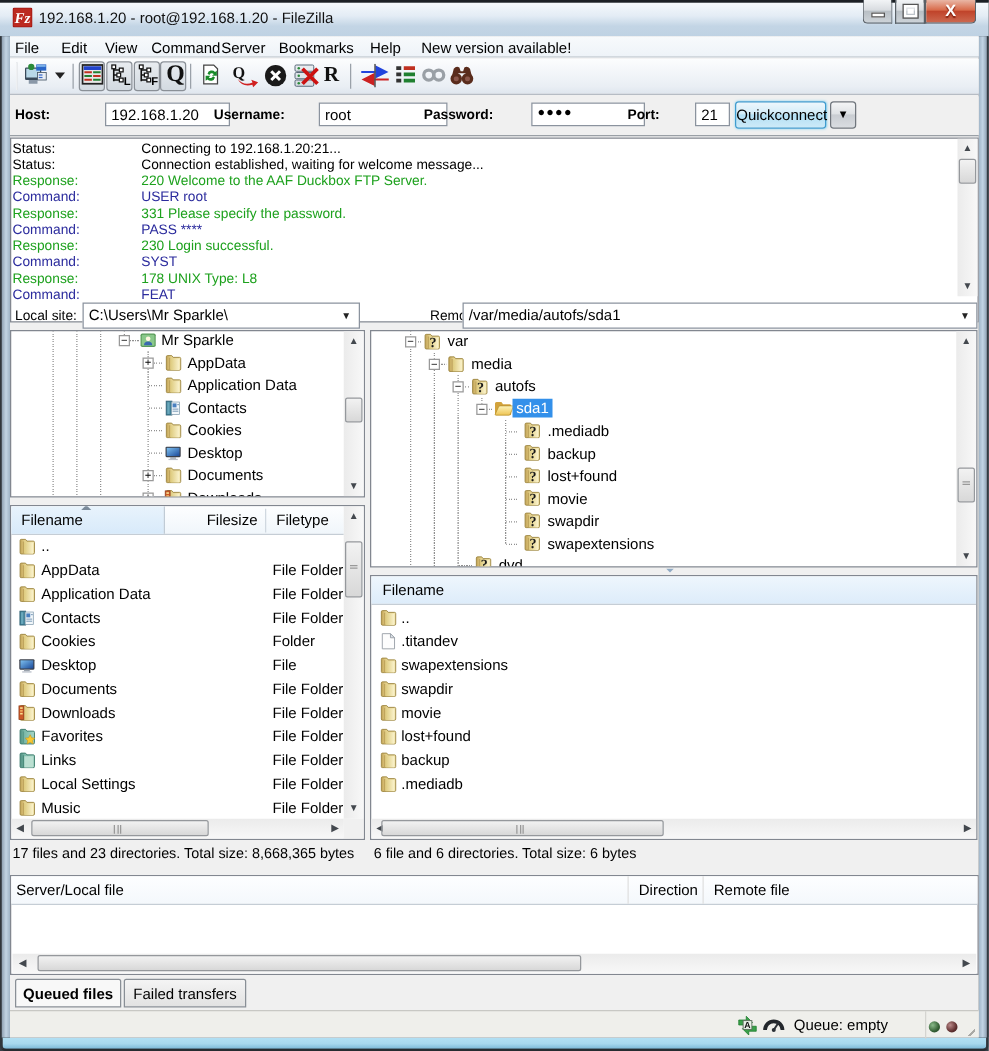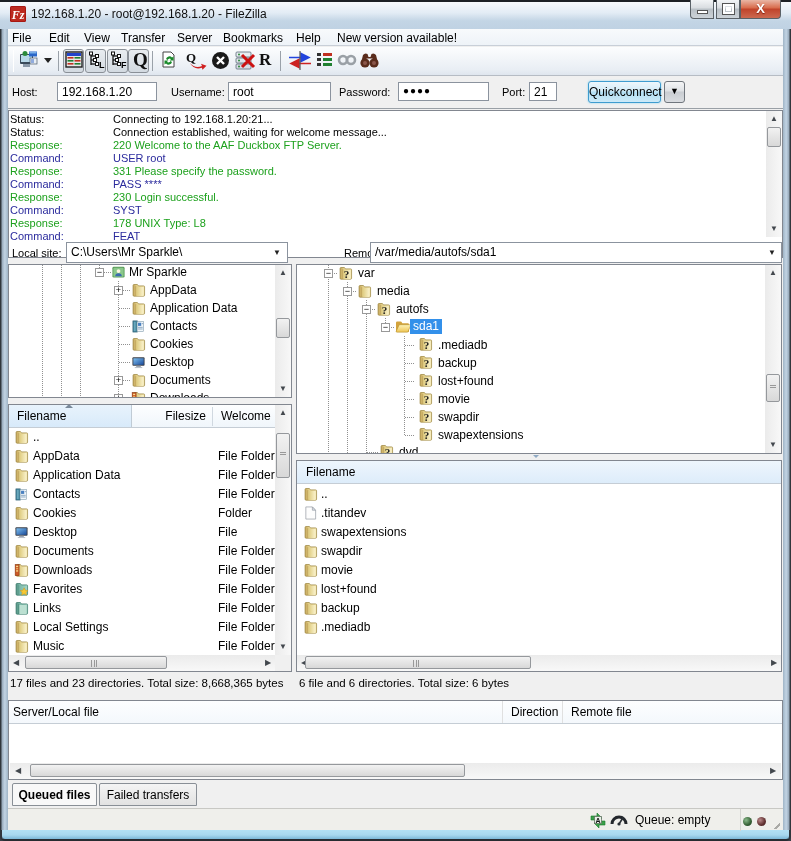--- a/index.html
+++ b/index.html
@@ -19,22 +19,22 @@
 #btnclose{left:740px;width:41px;border-radius:0 0 4px 0;background:linear-gradient(#e9b6a5,#d86a4a 45%,#c0432a 50%,#cc6950);}
 
 #menubar{left:8px;top:29px;width:775px;height:17px;background:linear-gradient(#f8fafc,#eef3f8);border-bottom:1px solid #c8cfd8;}
 .mi{position:absolute;top:2px;font-size:12px;}
 
 #toolbar{left:8px;top:47px;width:775px;height:29px;background:linear-gradient(#fcfdfe,#e9eef4 80%,#dfe6ee);border-bottom:1px solid #b6bcc4;}
 .tsep{position:absolute;top:4px;width:1px;height:20px;background:#9aa1a9;}
 .tbtn{position:absolute;top:2px;width:21px;height:24px;border:1px solid #8a9097;border-radius:3px;background:linear-gradient(#e8ecf0,#d3dae1);}
 
 #qcbar{left:8px;top:77px;width:775px;height:32px;background:#f0f0f0;border-bottom:1px solid #9aa0a6;}
-.qlabel{position:absolute;top:9px;font-size:11px;}
-.qfield{position:absolute;top:5px;height:19px;background:#fff;border:1px solid #8b939e;font-size:12px;padding:2px 0 0 4px;}
+.qlabel{position:absolute;top:9px;font-size:11px;font-weight:bold;}
+.qfield{position:absolute;top:5px;height:19px;background:#fff;border:1px solid #8b939e;font-size:12px;padding:2px 0 0 4px;margin-left:27px;}
 #qcbtn{left:580px;top:4px;width:73px;height:22px;border:1px solid #3f9ccf;border-radius:3px;background:linear-gradient(#eef7fc,#d2ecf8 45%,#b2dff4 50%,#cdeaf8);box-shadow:0 0 2px #7fd0ef;text-align:center;padding-top:3px;font-size:12px;}
 #qcdrop{left:656px;top:4px;width:21px;height:22px;border:1px solid #70767d;border-radius:3px;background:linear-gradient(#f4f5f6,#dfe2e5 45%,#c9cdd2 50%,#dadde1);text-align:center;padding-top:4px;font-size:9px;}
 
 #log{left:8px;top:110px;width:775px;height:148px;background:#fff;border:1px solid #828790;font-size:11px;overflow:hidden;}
 .ll{position:absolute;left:1px;width:750px;height:13px;line-height:13px;white-space:pre;}
 .ll b{font-weight:normal;position:absolute;left:103px;}
 .st{color:#000;} .rs{color:#1da11d;} .cm{color:#2b2b9d;}
 #logsb{left:766px;top:111px;width:16px;height:126px;}
 
 .sbv{background:linear-gradient(90deg,#ebebeb,#f8f8f8);}
@@ -164,21 +164,21 @@
     <div style="position:absolute;left:9px;top:7px;width:5px;height:4px;background:#fff;"></div>
   </div>
 <div class="abs capbtn" id="btnclose">
     <div style="position:absolute;left:0;top:0;width:100%;height:100%;color:#fff;font-weight:bold;font-size:13px;text-align:center;line-height:18px;text-shadow:0 1px 1px #802010;">X</div>
   </div>
 
 <div class="abs" id="menubar">
 <div class="mi" style="left:4px;">File</div>
 <div class="mi" style="left:41px;">Edit</div>
 <div class="mi" style="left:76px;">View</div>
-<div class="mi" style="left:113px;">Transfer</div>
+<div class="mi" style="left:113px;">Command</div>
 <div class="mi" style="left:169px;">Server</div>
 <div class="mi" style="left:215px;">Bookmarks</div>
 <div class="mi" style="left:288px;">Help</div>
 <div class="mi" style="left:329px;">New version available!</div>
 </div>
 
 <div class="abs" id="toolbar">
 <div style="position:absolute;left:5px;top:3px;width:1px;height:22px;background:#aab2bc;border-right:1px solid #fff;"></div>
 <svg class="icon" style="left:11px;top:3px;" width="20" height="20" viewBox="0 0 20 20">
 <rect x="1" y="4" width="13" height="10" rx="1" fill="#3a4a5a"></rect>
@@ -453,21 +453,21 @@
 </div>
 </div>
 
 <div class="listbox" id="llist" style="left:8px;top:404px;width:284px;height:268px;">
 <div class="hdr" style="width:266px;">
 <div style="position:absolute;left:0;top:0;width:123px;height:22px;background:linear-gradient(#e8f3fc,#d8eafa);border-right:1px solid #c0cbd5;"></div>
 <div style="position:absolute;left:8px;top:4px;">Filename</div>
 <div style="position:absolute;left:56px;top:-1px;width:0;height:0;border-left:4px solid transparent;border-right:4px solid transparent;border-bottom:4px solid #7a8a9a;"></div>
 <div style="position:absolute;left:123px;top:4px;width:74px;text-align:right;">Filesize</div>
 <div class="coldiv" style="left:203px;"></div>
-<div style="position:absolute;left:212px;top:4px;">Welcome</div>
+<div style="position:absolute;left:212px;top:4px;">Filetype</div>
 </div>
 <div class="row" style="top:23px;"><svg class="icon" style="left:5px;top:2px;" width="15" height="14" viewBox="0 0 16 15">
         <use href="#fo"></use>
       </svg><span style="position:absolute;left:24px;">..</span></div>
 <div class="row" style="top:42px;"><svg class="icon" style="left:5px;top:2px;" width="15" height="14" viewBox="0 0 16 15">
         <use href="#fo"></use>
       </svg><span style="position:absolute;left:24px;">AppData</span><span style="position:absolute;left:209px;">File Folder</span></div>
 <div class="row" style="top:61px;"><svg class="icon" style="left:5px;top:2px;" width="15" height="14" viewBox="0 0 16 15">
         <use href="#fo"></use>
       </svg><span style="position:absolute;left:24px;">Application Data</span><span style="position:absolute;left:209px;">File Folder</span></div>

